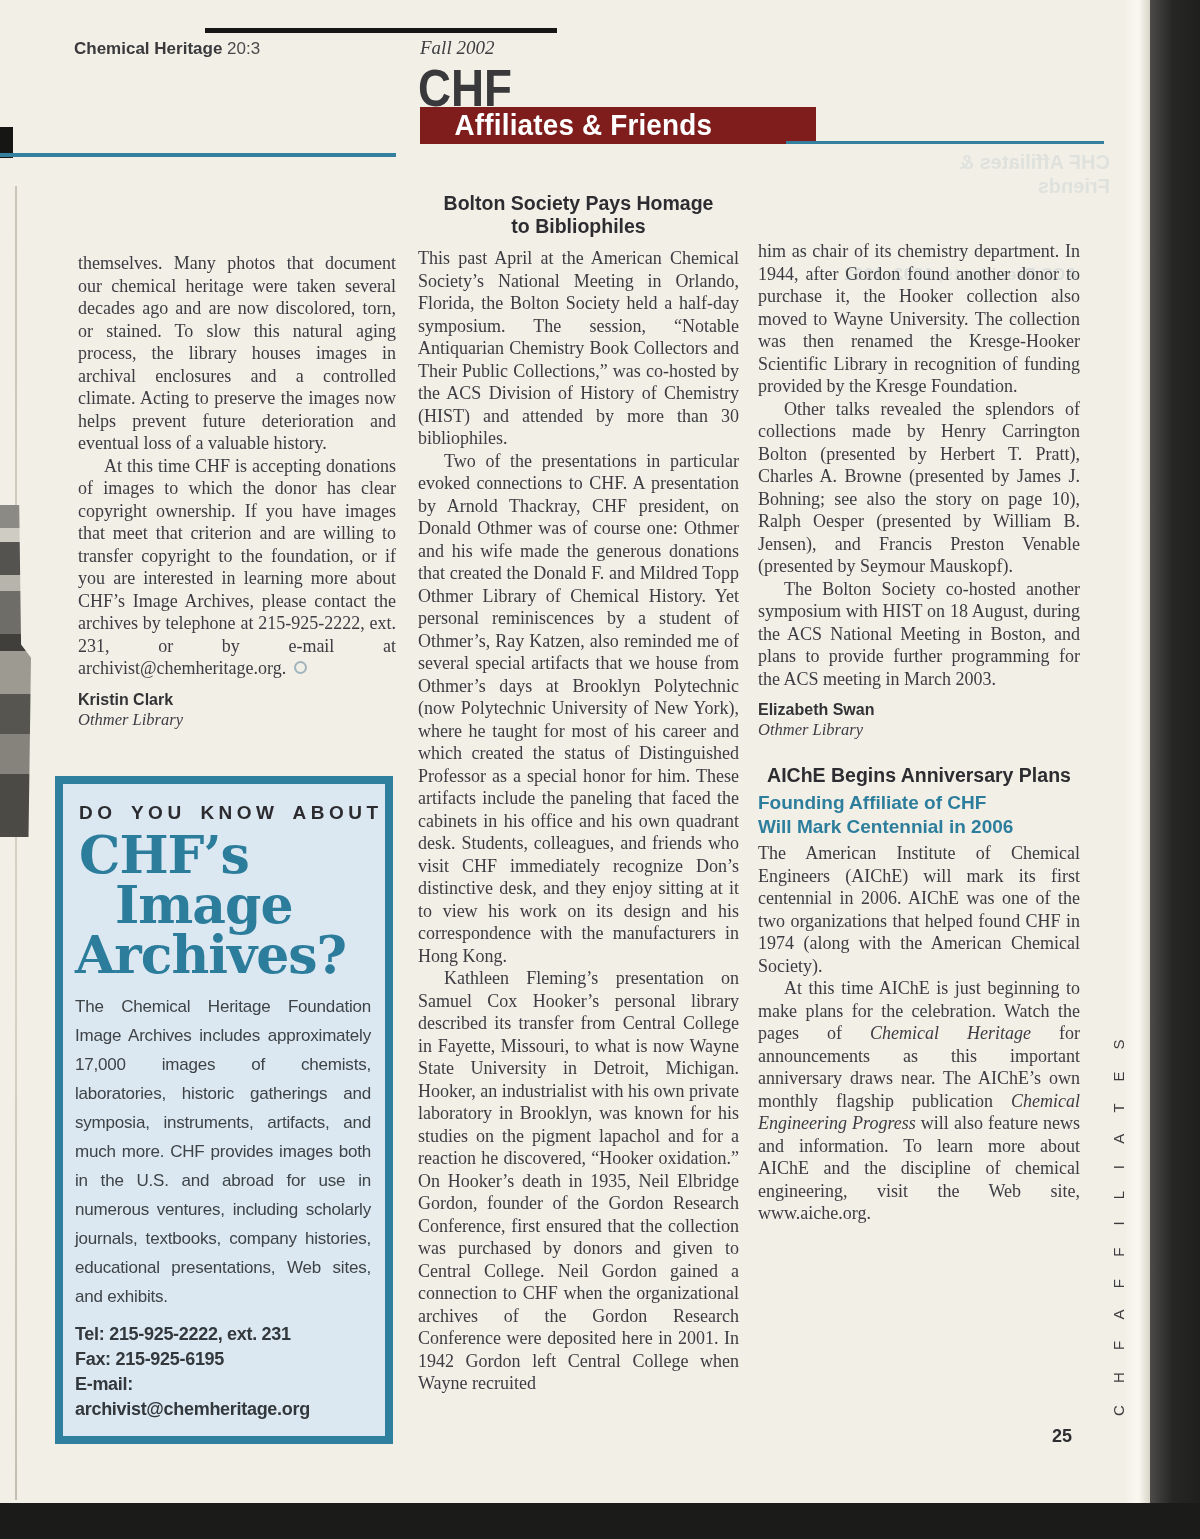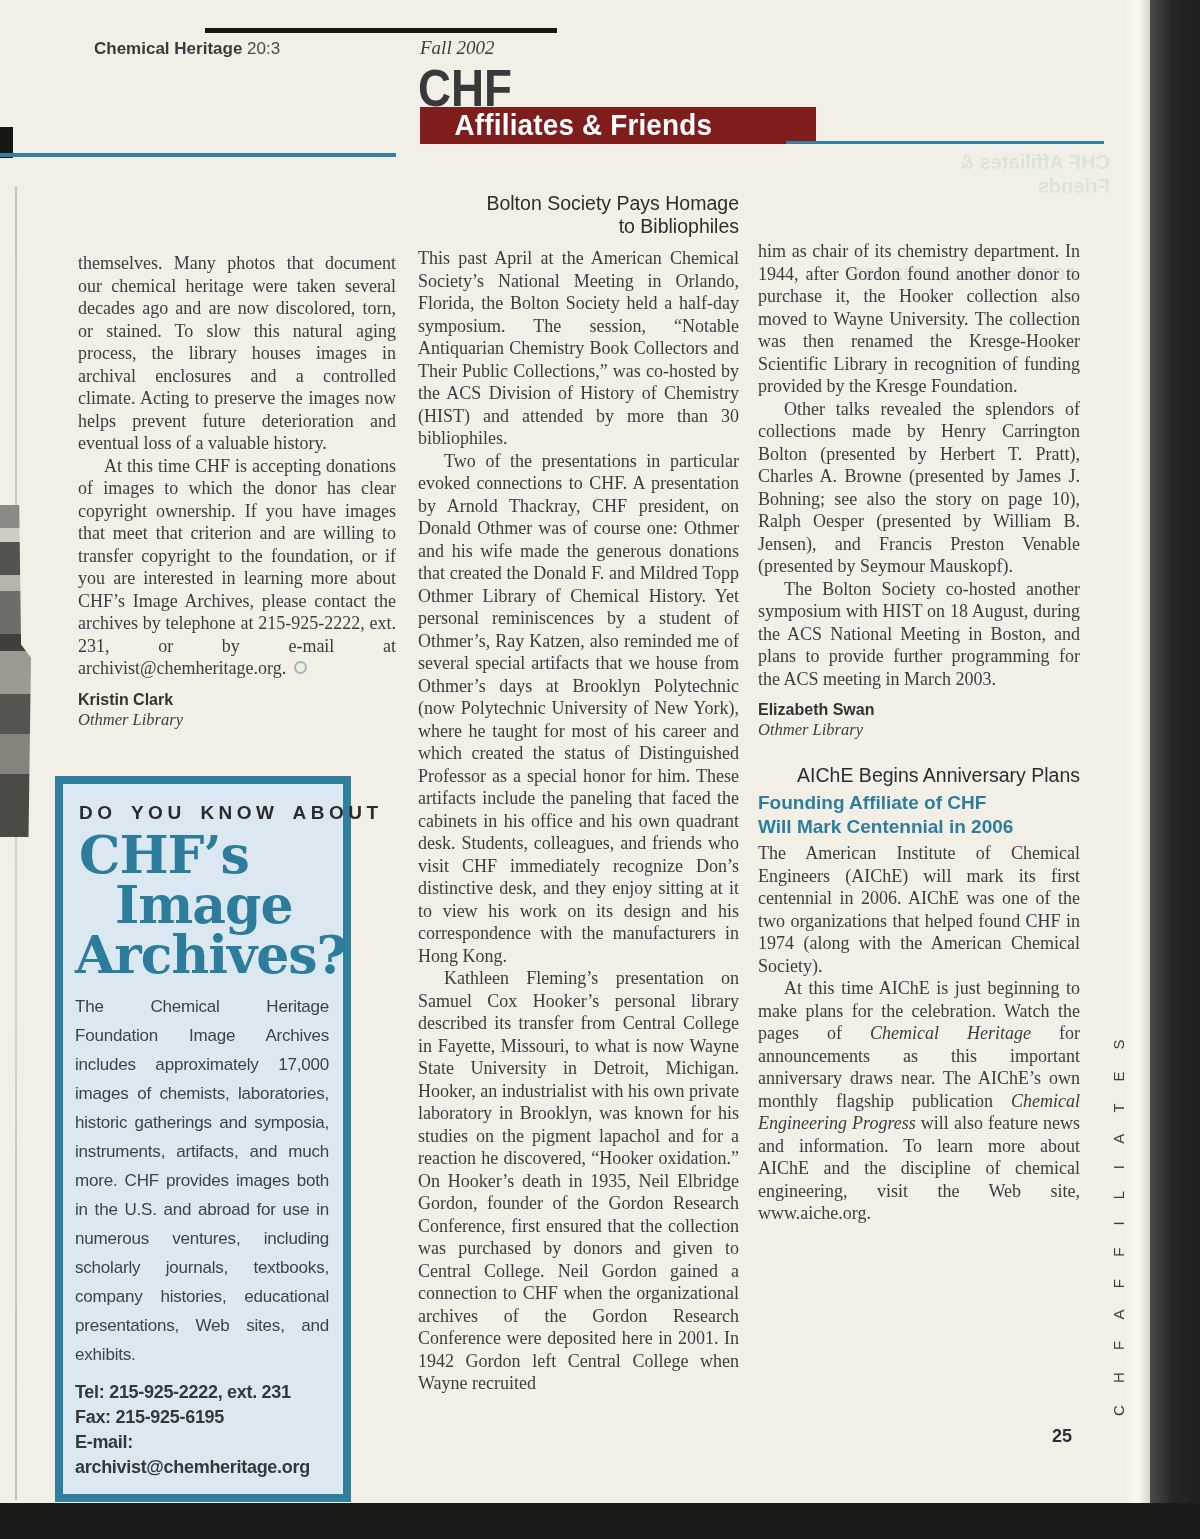--- a/index.html
+++ b/index.html
@@ -24,21 +24,21 @@
                     #545350 11%, #545350 21%, #b7b4ac 21%, #b7b4ac 26%,
                     #6f6d68 26%, #6f6d68 39%, #403f3b 39%, #403f3b 44%,
                     #9c9a91 44%, #9c9a91 57%, #57554f 57%, #57554f 69%,
                     #85837b 69%, #85837b 81%, #4b4a45 81%, #4b4a45 100%);
                   clip-path:polygon(0 0,62% 0,68% 42%,100% 46%,92% 100%,0 100%); }
   
   .ghost { position:absolute; transform:scaleX(-1); color:#6f93a6; font-weight:bold; pointer-events:none; }
   .ghost-hdr { left:930px; top:150px; width:180px; font-size:20px; line-height:24px; opacity:.14; text-align:left; }
   .ghost-acs { left:788px; top:265px; width:290px; font-size:17px; opacity:.17; letter-spacing:.5px; }
   
-  .hdr-journal { position:absolute; left:94px; top:39px; font-size:17px; color:#3a3a3c; }
+  .hdr-journal { position:absolute; left:74px; top:39px; font-size:17px; color:#3a3a3c; }
   .hdr-journal .bold { font-weight:bold; }
   .hdr-journal .num  { font-weight:normal; color:#4a4a4c; }
   .hdr-date { position:absolute; left:420px; top:37px; font-family:"Liberation Serif",serif;
               font-style:italic; font-size:19px; color:#3d3d40; }
   .wordmark { position:absolute; left:418px; top:62px; font-size:52px; font-weight:bold;
               color:#39393b; letter-spacing:0px; transform:scaleX(.88); transform-origin:left top;
               line-height:1; }
   .banner { position:absolute; left:420px; top:107px; width:396px; height:37px;
             background:#7f1d1d; display:flex; align-items:center;text-align:right; }
   .banner .txt { color:#ffffff; font-weight:bold; font-size:29px; padding-left:36px;
@@ -46,34 +46,34 @@
   .rule-right { position:absolute; left:786px; top:141px; width:318px; height:3px; background:#35809e; }
   .rule-left  { position:absolute; left:0; top:153px; width:396px; height:4px; background:#35809e; }
   
   .col { position:absolute; font-family:"Liberation Serif",serif; font-size:18px;
          line-height:22.5px; color:#3c3c42; text-align:justify; }
   .col p { margin:0; }
   .col p.ind { text-indent:26px; }
   .col1 { left:78px;  top:252px; width:318px; }
   .col2 { left:418px; top:192px; width:321px; }
   .col3 { left:758px; top:240px; width:322px; }
-  .story-head { font-family:"Liberation Sans",sans-serif; font-weight:normal; color:#2d2d31;
-                font-size:19.5px; line-height:23px; text-align:right; margin:0 0 9px 0; }
+  .story-head { font-family:"Liberation Sans",sans-serif; font-weight:bold; color:#2d2d31;
+                font-size:19.5px; line-height:23px; text-align:center; margin:0 0 9px 0; }
   .subhead { font-family:"Liberation Sans",sans-serif; font-weight:bold; 
              color:#2d7e9d; font-size:19px; line-height:24px; text-align:left; margin:4px 0 3px 0; }
   .byline { margin-top:10px; text-align:left; }
   .byline .name  { font-family:"Liberation Sans",sans-serif; font-weight:bold;
                    font-size:16px; color:#333336; line-height:20px; }
   .byline .affil { font-style:italic; font-size:16.5px; color:#3d3d44; line-height:20px; }
   .sect-gap { height:24px; }
   .it { font-style:italic; }
   .endmark { display:inline-block; width:9px; height:9px; border-radius:50%;
              border:2px solid #9fb4bd; background:#f2efe7; margin-left:8px; vertical-align:baseline; }
   
-  .infobox { position:absolute; left:55px; top:776px; width:296px; box-sizing:border-box;
+  .infobox { position:absolute; left:55px; top:776px; width:338px; box-sizing:border-box;
              background:#dbe8f1; border:8px solid #2f7f9f; padding:16px 14px 14px 12px; }
   .infobox .kicker { font-weight:bold; font-size:19px; color:#2c2c30; letter-spacing:4.5px;
                      word-spacing:5px; margin:2px 0 6px 4px; white-space:nowrap; }
   .infobox .title { font-family:"DejaVu Serif",serif; font-weight:bold; color:#2c7c9c;
                     font-size:52px; line-height:50px; letter-spacing:-1px; }
   .infobox .t1 { margin-left:4px; }
   .infobox .t2 { margin-left:40px; }
   .infobox .t3 { margin-left:0px; }
   .infobox .body { font-size:17px; line-height:29px; color:#3e4347; text-align:justify;
                    margin-top:12px; letter-spacing:-.2px; }

